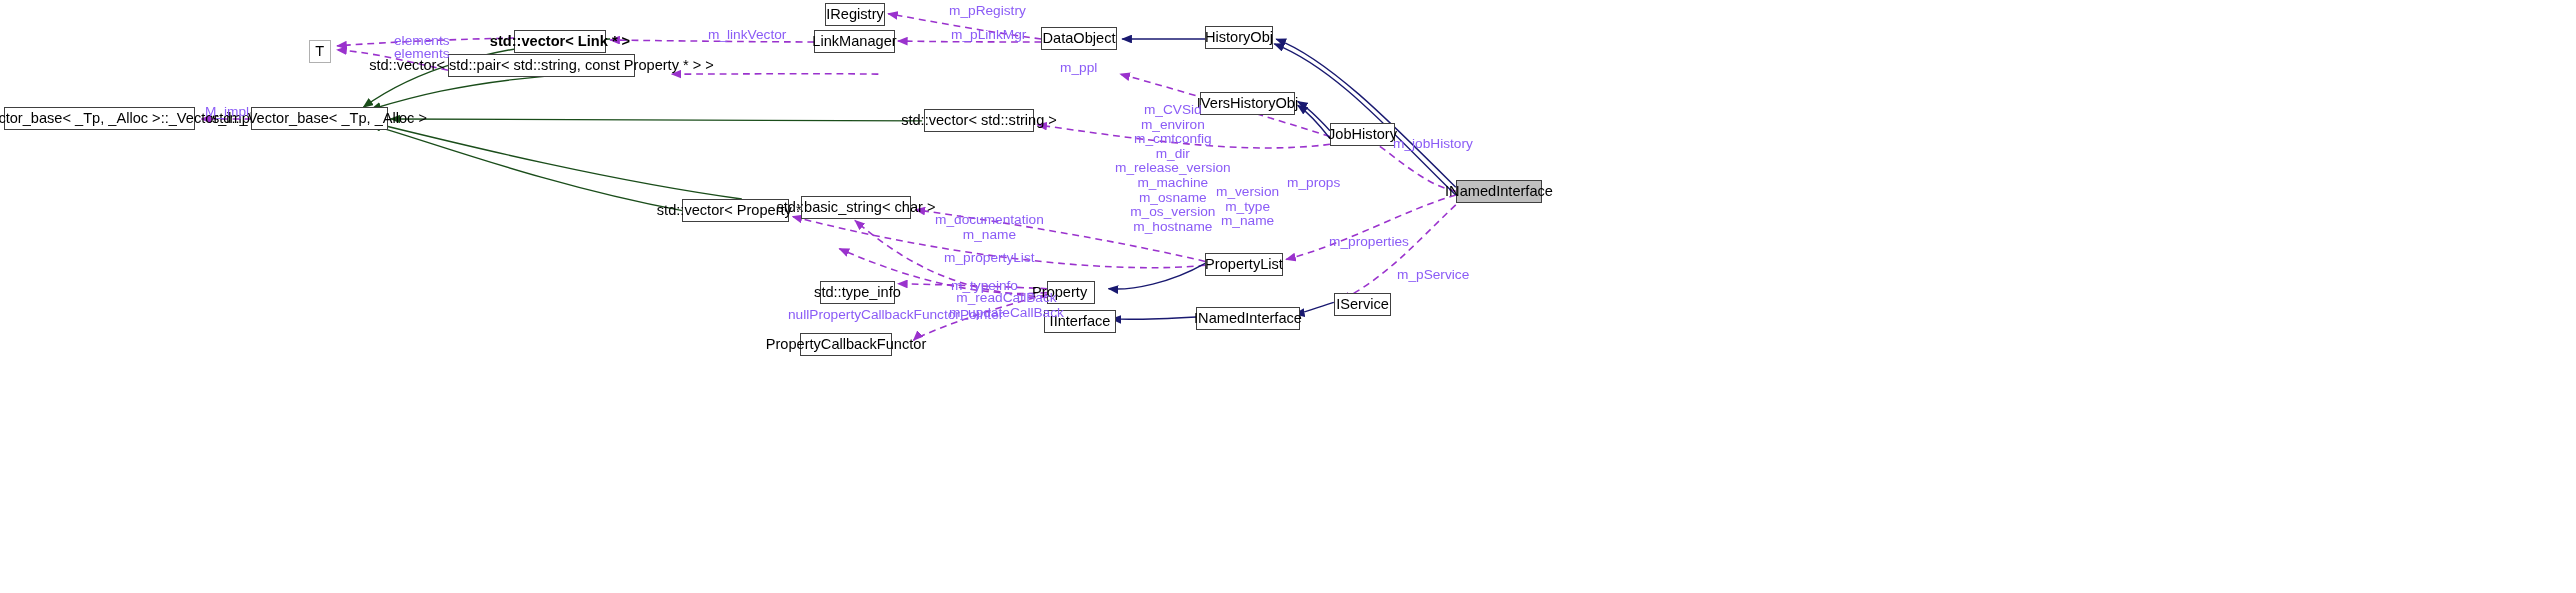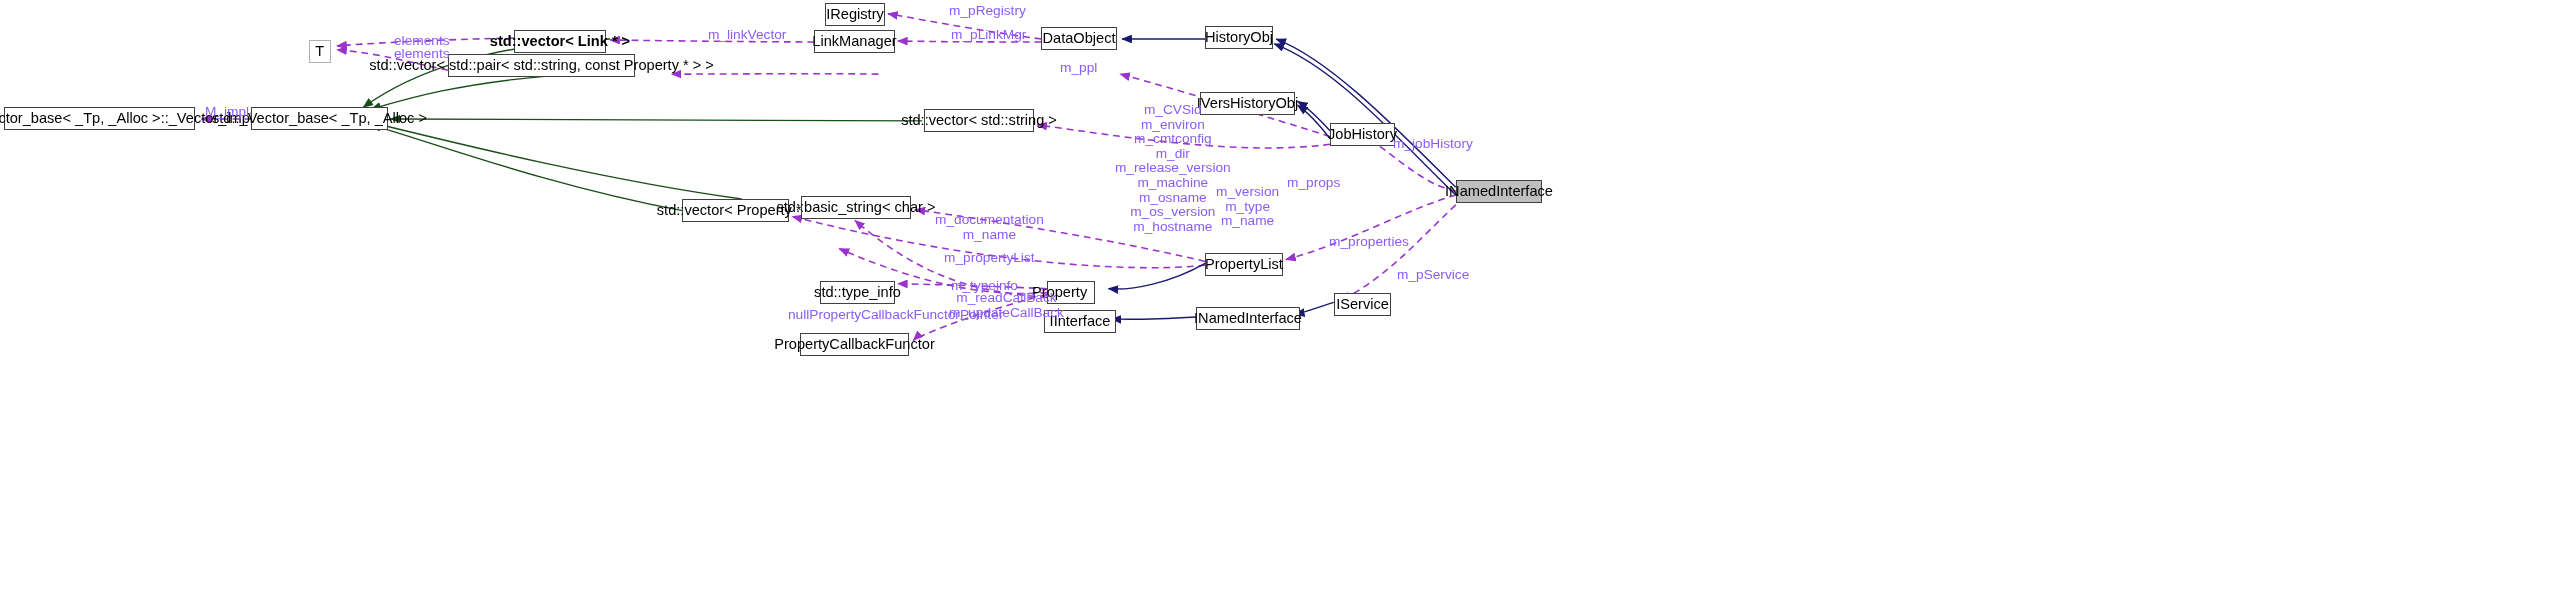--- a/index.html
+++ b/index.html
@@ -125,21 +125,21 @@
       </div>
       <div class="node" style="left: 682px; top: 199px; width: 107px;">
         <span>std::vector&lt; Property * &gt;</span>
       </div>
       <div class="node" style="left: 801px; top: 196px; width: 110px;">
         <span>std::basic_string&lt; char &gt;</span>
       </div>
       <div class="node" style="left: 820px; top: 281px; width: 75px;">
         <span>std::type_info</span>
       </div>
-      <div class="node" style="left: 800px; top: 333px; width: 109px;">
+      <div class="node" style="left: 800px; top: 333px; width: 92px;">
         <span>PropertyCallbackFunctor</span>
       </div>
       <div class="node" style="left: 825px; top: 2.9px; width: 60px;">
         <span>IRegistry</span>
       </div>
       <div class="node" style="left: 814px; top: 30px; width: 81px;">
         <span>LinkManager</span>
       </div>
       <div class="node" style="left: 1041px; top: 27px; width: 76px;">
         <span>DataObject</span>

